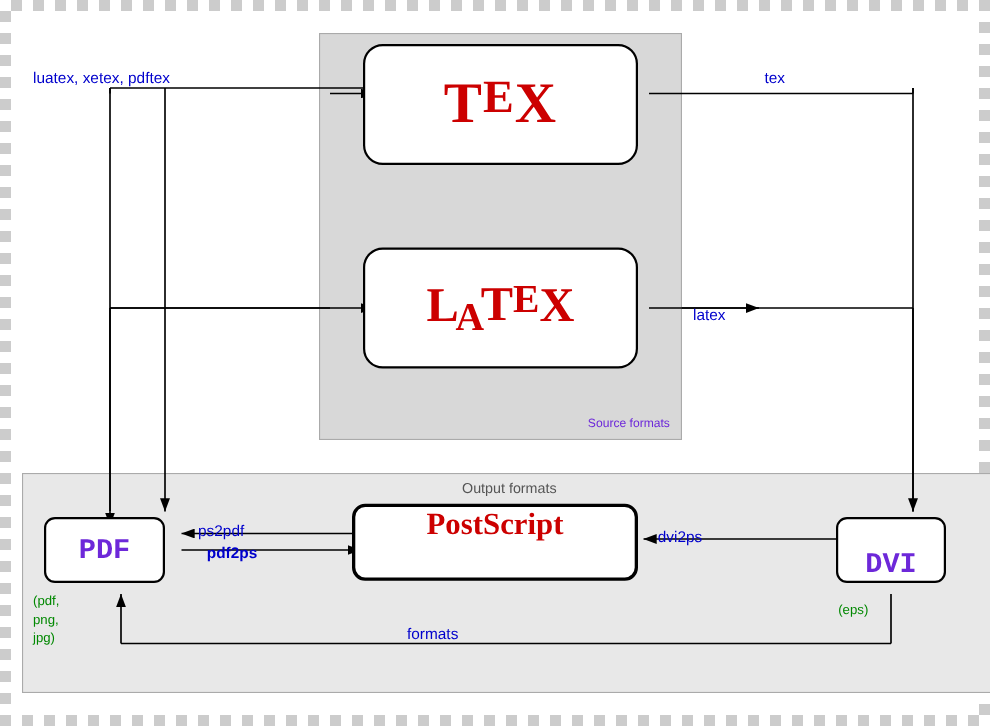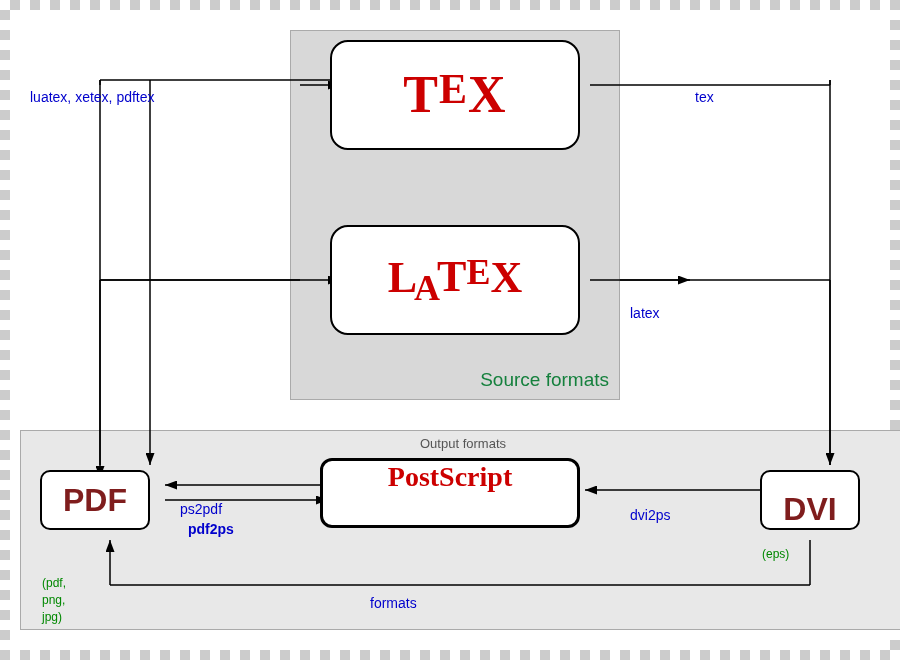--- a/index.html
+++ b/index.html
@@ -46,22 +46,22 @@
       height: 370px;
       background: #d8d8d8;
       border: 1px solid #aaa;
       z-index: 2;
     }
 
     .source-formats-label {
       position: absolute;
       bottom: 8px;
       right: 10px;
-      font-size: 19px;
-      color: #15803d;
+      font-size: 11px;
+      color: #6d28d9;
     }
 
     
     .output-formats-box {
       position: absolute;
       top: 420px;
       left: 10px;
       width: 886px;
       height: 200px;
       background: #e8e8e8;
@@ -152,41 +152,40 @@
       background: white;
       border: 2px solid black;
       border-radius: 10px;
       display: flex;
       align-items: flex-end;
       justify-content: center;
       z-index: 5;
     }
 
     .format-label {
-      font-size: 32px;
+      font-size: 26px;
       font-weight: bold;
-      color: #7f1d1d;
-      font-family: Liberation Sans, sans-serif;
+      color: #6d28d9;
+      font-family: Liberation Mono, monospace;
     }
 
     .postscript-label {
       font-size: 28px;
       font-weight: bold;
       color: #cc0000;
       font-family: 'Times New Roman', serif;
     }
 
     
     .blue-label {
       position: absolute;
       color: #0000cc;
       font-size: 14px;
       z-index: 6;
       font-family: Arial, sans-serif;
-      margin-top: 27px;
     }
 
     .green-label {
       position: absolute;
       color: #008800;
       font-size: 12px;
       z-index: 6;
       line-height: 1.4;
     }
 
@@ -274,25 +273,25 @@
 
   <span class="blue-label" style="top: 52px; left: 685px;">tex</span>
 
 
   <span class="blue-label" style="top: 268px; left: 620px;">latex</span>
 
   <span class="blue-label" style="top: 464px; left: 170px;">ps2pdf</span>
 
   <span class="blue-label" style="top: 484px; left: 178px; font-weight: bold;">pdf2ps</span>
 
-  <span class="blue-label" style="top: 470px; left: 620px;">dvi2ps</span>
+  <span class="blue-label" style="top: 470px; left: 588px;">dvi2ps</span>
 
   <span class="blue-label" style="top: 558px; left: 360px;">formats</span>
 
-  <span class="green-label" style="top: 528px; left: 32px; margin-top: 37px;">(pdf,<br>png,<br>jpg)</span>
+  <span class="green-label" style="top: 528px; left: 20px;">(pdf,<br>png,<br>jpg)</span>
 
   <span class="green-label" style="top: 536px; left: 752px; text-align: center;">(eps)</span>
 
   <svg class="arrows-svg" xmlns="http://www.w3.org/2000/svg">
     <defs>
       <marker id="arrowhead" markerWidth="8" markerHeight="6" refX="8" refY="3" orient="auto">
         <polygon points="0 0, 8 3, 0 6" fill="black"></polygon>
       </marker>
       <marker id="arrowhead-up" markerWidth="6" markerHeight="8" refX="3" refY="0" orient="auto">
         <polygon points="0 8, 3 0, 6 8" fill="black"></polygon>

